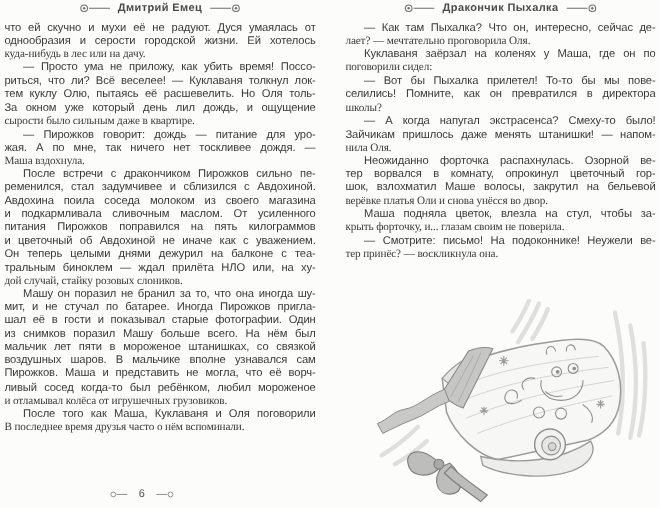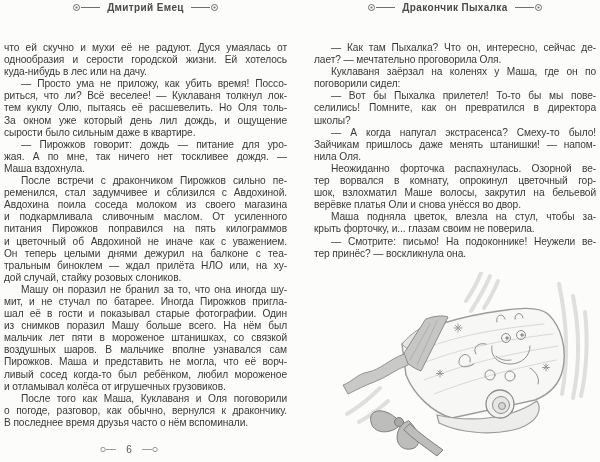--- a/index.html
+++ b/index.html
@@ -5,25 +5,25 @@
   html,body{margin:0;padding:0;background:#fcfcfa;}
   .book{position:relative;width:600px;height:462px;background:#fcfcfa;overflow:hidden;
         font-family:"Liberation Sans","DejaVu Sans",sans-serif;border-radius:27px;}
   .page{position:absolute;top:0;height:462px;}
   .page-left{left:4px;width:283px;}
   .page-right{left:314px;width:282px;}
   .running-head{position:absolute;top:2px;left:0;right:0;display:flex;align-items:center;
         justify-content:center;gap:7px;font-size:10px;font-weight:600;letter-spacing:.35px;
         color:#4a4a4a;}
   .orn{display:block;}
-  .text-block{position:absolute;top:42px;left:0;right:0;font-size:10.2px;line-height:12.1px;
+  .text-block{position:absolute;top:20px;left:0;right:0;font-size:10.2px;line-height:12.1px;
         letter-spacing:-0.1px;color:#3a3a3a;}
   .para{margin:0;}
   .line{text-align:justify;text-align-last:justify;white-space:nowrap;overflow:hidden;}
-  .line.lastline{text-align-last:left;}
+  .line.lastline{text-align-last:left;font-family:Liberation Serif, serif;}
   .line.firstline{text-indent:17px;}
   .folio{position:absolute;top:444px;left:0;width:250px;display:flex;align-items:center;
         justify-content:center;gap:10px;font-size:10px;color:#555;}
   .illustration{position:absolute;left:26px;top:272px;width:260px;height:190px;}
 </style>
 </head>
 <body>
 
 <div class="book">
 
@@ -76,21 +76,20 @@
           <div class="line">шал её в гости и показывал старые фотографии. Один</div>
           <div class="line">из снимков поразил Машу больше всего. На нём был</div>
           <div class="line">мальчик лет пяти в мороженое штанишках, со связкой</div>
           <div class="line">воздушных шаров. В мальчике вполне узнавался сам</div>
           <div class="line">Пирожков. Маша и представить не могла, что её ворч-</div>
           <div class="line">ливый сосед когда-то был ребёнком, любил мороженое</div>
           <div class="line lastline">и отламывал колёса от игрушечных грузовиков.</div>
         </div>
         <div class="para">
           <div class="line firstline">После того как Маша, Куклаваня и Оля поговорили</div>
-          <div class="line">о погоде, разговор, как обычно, вернулся к дракончику.</div>
           <div class="line lastline">В последнее время друзья часто о нём вспоминали.</div>
         </div>
       </div>
     <div class="folio">
       <svg class="orn" width="16" height="7" viewBox="0 0 16 7">
         <circle cx="3" cy="3.5" r="2.2" fill="none" stroke="#8f8f8d" stroke-width="0.9"></circle>
         <line x1="6" y1="3.5" x2="16" y2="3.5" stroke="#8f8f8d" stroke-width="0.9"></line>
       </svg>
       <span>6</span>
       <svg class="orn" width="16" height="7" viewBox="0 0 16 7">

